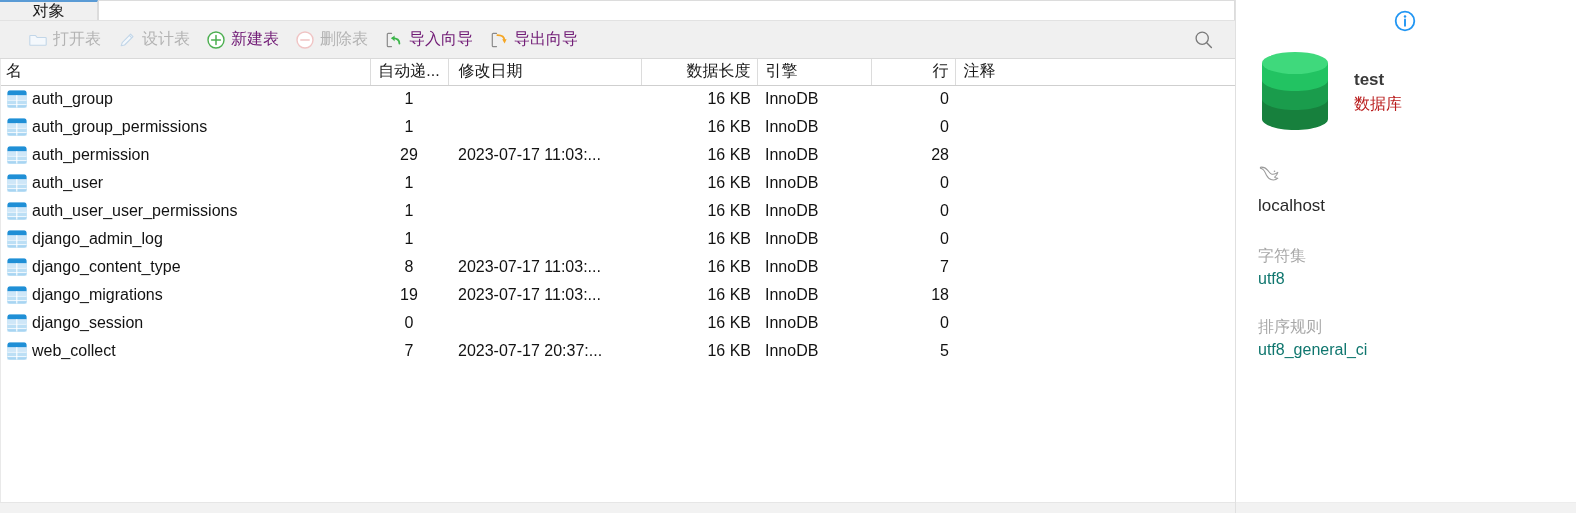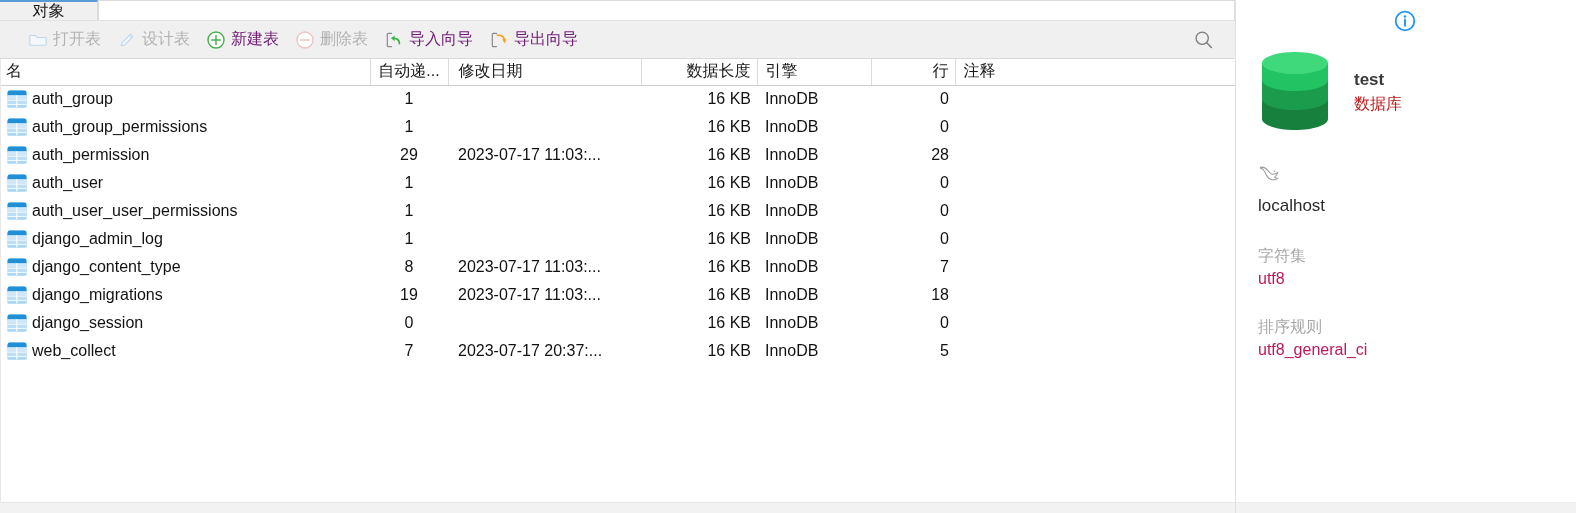--- a/index.html
+++ b/index.html
@@ -193,21 +193,21 @@
     padding: 22px 0 0 22px;
     flex-direction: column;
   }
   .sb-host-ico { width: 26px; height: 22px; display:block; flex:0 0 26px; }
   .sb-host-name { font-size: 17px; color: #2a2a2a; }
 
   .sb-field { padding-left: 22px; }
   .sb-field.first { padding-top: 28px; }
   .sb-field.second { padding-top: 24px; }
   .sb-field-label { font-size: 16px; color: #a8a8a8; line-height: 1.45; }
-  .sb-field-value { font-size: 16px; color: #be185d; line-height: 1.5; }
+  .sb-field-value { font-size: 16px; color: #0f766e; line-height: 1.5; }
 
   .sb-bottom-strip {
     position: absolute;
     left: 0; right: 0; bottom: 0;
     height: 11px;
     background: #f2f2f2;
     border-top: 1px solid #ededed;
   }
 </style>
 </head>

